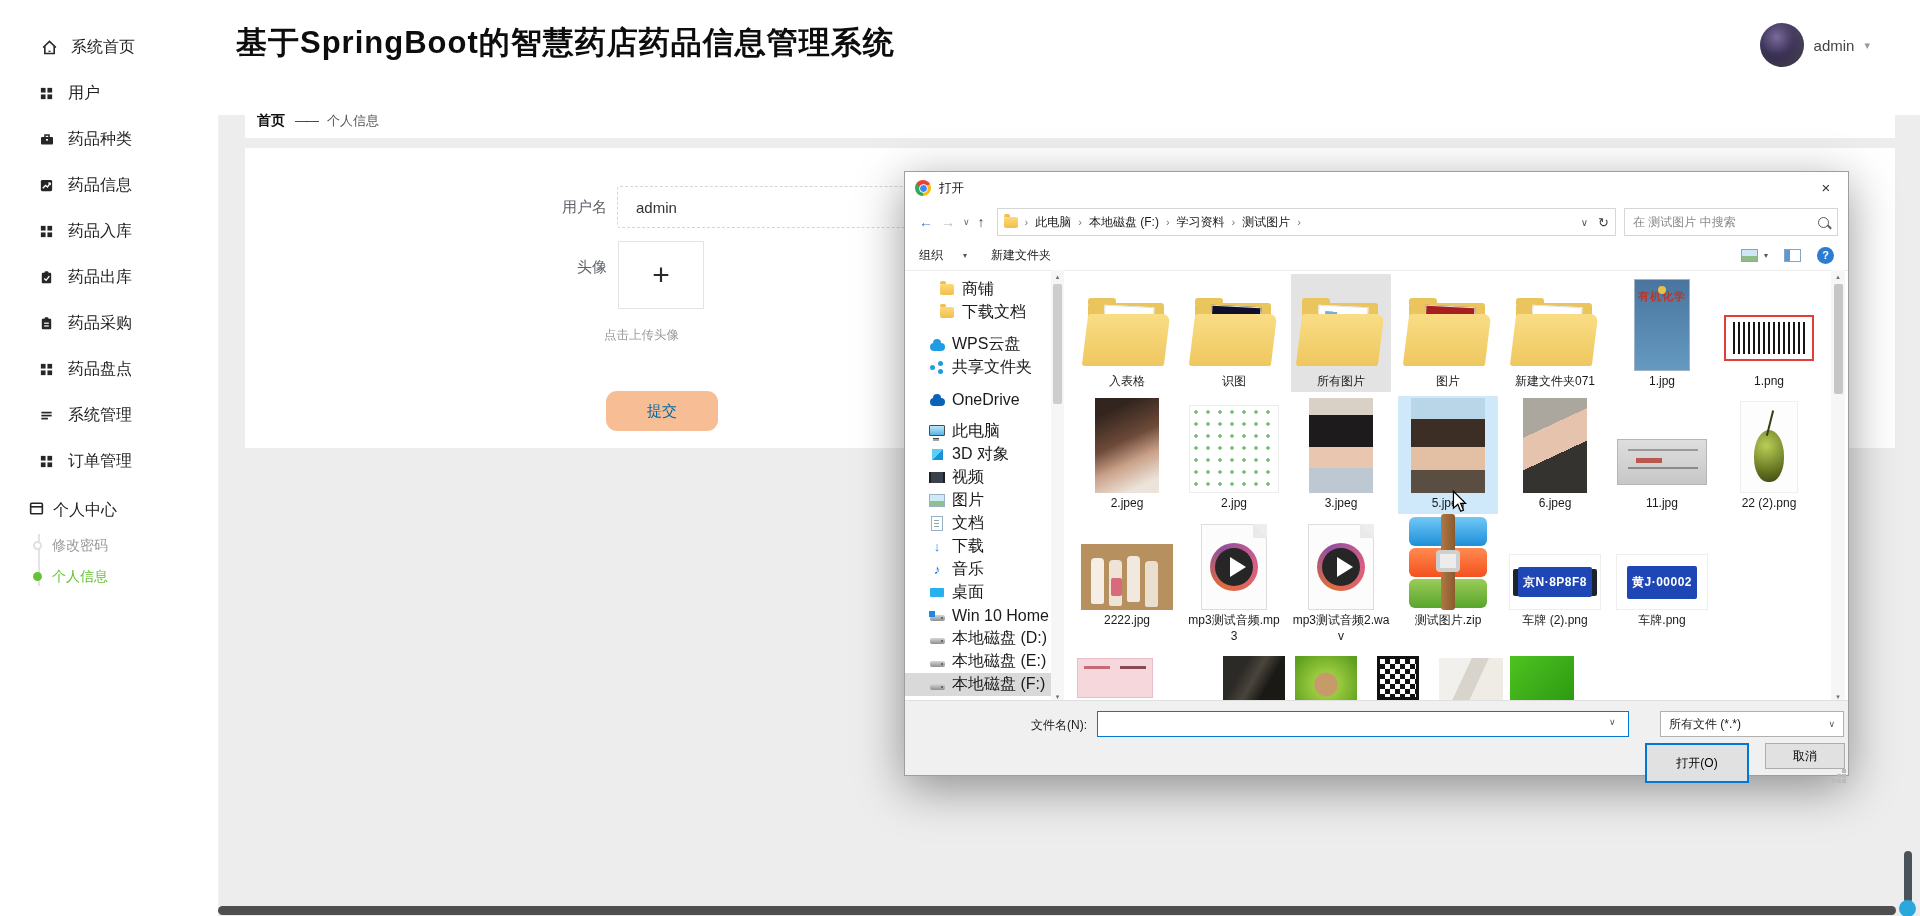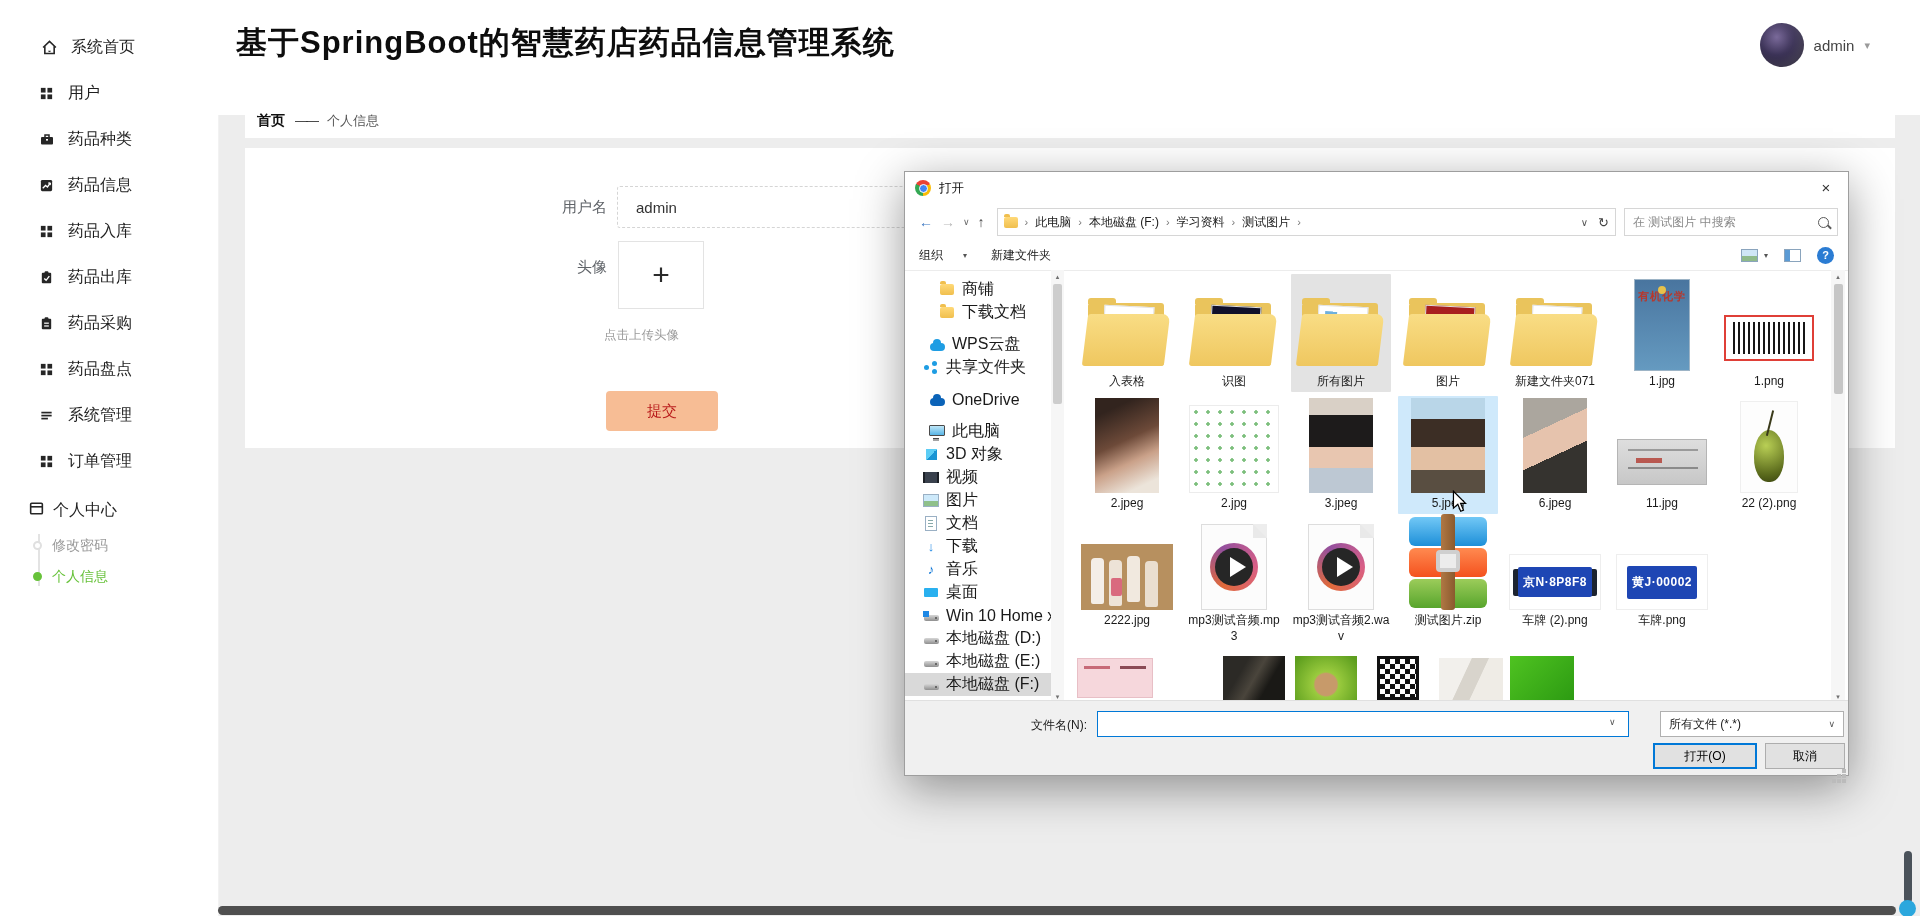--- a/index.html
+++ b/index.html
@@ -32,21 +32,21 @@
   .crumbbar{position:absolute;left:245px;top:103px;width:1650px;height:35px;background:#fff;display:flex;align-items:center;padding-left:12px;box-sizing:border-box;}
   .crumb-home{font-size:14px;font-weight:700;color:#111;}
   .crumb-sep{margin:0 10px;color:#333;font-size:13px;letter-spacing:-2px;}
   .crumb-cur{font-size:13px;color:#555;}
   .card{position:absolute;left:245px;top:148px;width:1650px;height:300px;background:#fff;}
   .flabel{position:absolute;width:90px;text-align:right;font-size:15px;color:#5f6368;}
   .uinput{position:absolute;left:372px;top:38px;width:520px;height:42px;border:1px dashed #d5d5d5;border-radius:3px;background:#fff;font-size:15px;color:#333;padding:0 0 0 18px;box-sizing:border-box;font-family:"Liberation Sans",sans-serif;}
   .upbox{position:absolute;left:373px;top:93px;width:84px;height:66px;background:#fff;border:1px solid #e3e3e3;display:flex;align-items:center;justify-content:center;cursor:pointer;}
   .upplus{font-size:30px;font-weight:300;color:#2b2b2b;line-height:1;}
   .uphint{position:absolute;left:359px;top:179px;font-size:12.5px;color:#9b9b9b;}
-  .submit{position:absolute;left:361px;top:243px;width:112px;height:40px;background:#f7bd95;border:none;border-radius:4px;color:#b91c1c;font-size:15px;cursor:pointer;font-family:"Liberation Sans",sans-serif;}
+  .submit{position:absolute;left:361px;top:243px;width:112px;height:40px;background:#f7bd95;border:none;border-radius:11px;color:#0369a1;font-size:15px;cursor:pointer;font-family:"Liberation Sans",sans-serif;}
 
   
   .dlg{position:absolute;left:904px;top:171px;width:945px;height:605px;background:#fff;border:1px solid #9e9e9e;box-shadow:0 12px 45px rgba(0,0,0,.4);font-size:12px;box-sizing:border-box;}
   .dtitle{position:absolute;left:0;top:0;right:0;height:32px;display:flex;align-items:center;padding-left:10px;}
   .chrome{position:relative;width:16px;height:16px;border-radius:50%;background:conic-gradient(from -60deg,#ea4335 0 120deg,#fbbc05 120deg 240deg,#34a853 240deg 360deg);}
   .chrome::after{content:"";position:absolute;inset:3.5px;border-radius:50%;background:#4285f4;border:1.5px solid #fff;box-sizing:border-box;}
   .dtitle-t{margin-left:8px;font-size:12.5px;color:#111;}
   .dclose{position:absolute;right:0;top:0;width:44px;height:30px;display:flex;align-items:center;justify-content:center;font-size:15px;color:#333;cursor:pointer;}
   .addr{position:absolute;left:0;top:32px;right:0;height:36px;display:flex;align-items:center;padding:0 10px;}
   .nav-a{font-size:14px;margin:0 4px;cursor:pointer;}
@@ -68,21 +68,21 @@
   .tnew{cursor:pointer;color:#1a1a1a;}
   .tcaret{font-size:8px;color:#555;}
   .tspacer{flex:1;}
   .vthumb{width:15px;height:11px;background:linear-gradient(#cfe6f5 55%,#8fba8a 55%);border:1px solid #8aa4bd;}
   .vpane{width:15px;height:11px;border:1px solid #8aa4bd;background:linear-gradient(90deg,#5b9bd5 0 5px,#fff 5px);margin-left:16px;}
   .helpc{width:17px;height:17px;border-radius:50%;background:#2b7cd3;color:#fff;font-size:11px;font-weight:700;display:flex;align-items:center;justify-content:center;margin-left:16px;}
 
   
   .tree{position:absolute;left:0;top:98px;width:146px;height:433px;overflow:hidden;padding-top:8px;box-sizing:border-box;}
   .trow{display:flex;align-items:center;gap:7px;height:23px;padding-left:24px;cursor:pointer;white-space:nowrap;}
-  .trow.lvl2{padding-left:18px;}
+  .trow.lvl2{padding-left:24px;}
   .trow.fold{padding-left:34px;}
   .trow.tsel{background:#d9d9d9;}
   .trow .tlabel{font-size:16px;color:#1a1a1a;overflow:hidden;text-overflow:clip;}
   .g9{margin-top:9px;}
   .nico{flex:0 0 16px;width:16px;height:16px;position:relative;display:flex;align-items:center;justify-content:center;}
   .i-folder{width:14px;height:11px;background:linear-gradient(#ffd978,#f0bf4e);border-radius:2px;position:relative;}
   .i-folder::before{content:"";position:absolute;top:-3px;left:0;width:6px;height:3px;background:#f0bf4e;border-radius:2px 2px 0 0;}
   .i-cloud{width:15px;height:8px;background:#1e9de3;border-radius:5px;position:relative;margin-top:4px;}
   .i-cloud::before{content:"";position:absolute;left:3px;top:-4px;width:8px;height:8px;background:#1e9de3;border-radius:50%;}
   .i-one{background:#0b63b8;}.i-one::before{background:#0b63b8;}
@@ -170,21 +170,21 @@
   .t-ceiling{width:64px;height:46px;background:linear-gradient(115deg,#f2f0ec 38%,#d8d4cc 39% 58%,#efece6 59%);}
   .t-grass{width:64px;height:46px;background:linear-gradient(135deg,#4fc321,#2c9a12);}
 
   
   .dbot{position:absolute;left:0;right:0;bottom:0;height:74px;background:#f0f0f0;border-top:1px solid #e0e0e0;}
   .fn-label{position:absolute;left:126px;top:16px;font-size:12px;color:#1a1a1a;}
   .fn-input{position:absolute;left:192px;top:10px;width:532px;height:26px;border:1px solid #0078d7;background:#fff;box-sizing:border-box;padding:0 22px 0 6px;font-size:12px;font-family:"Liberation Sans",sans-serif;}
   .fn-drop{position:absolute;left:704px;top:16px;font-size:9px;color:#555;}
   .ft-sel{position:absolute;left:755px;top:10px;width:184px;height:26px;border:1px solid #b0b0b0;background:#fff;display:flex;align-items:center;justify-content:space-between;padding:0 8px;box-sizing:border-box;cursor:pointer;}
   .ft-sel .fttext{font-size:12px;color:#1a1a1a;}
-  .btn-open{position:absolute;left:740px;top:42px;width:104px;height:26px;background:#e1e1e1;border:2px solid #0078d7;font-size:12px;cursor:pointer;font-family:"Liberation Sans",sans-serif;box-sizing:border-box;margin-left:8px;}
+  .btn-open{position:absolute;left:740px;top:42px;width:104px;height:40px;background:#e1e1e1;border:2px solid #0078d7;font-size:12px;cursor:pointer;font-family:"Liberation Sans",sans-serif;box-sizing:border-box;}
   .btn-cancel{position:absolute;left:860px;top:42px;width:80px;height:26px;background:#e1e1e1;border:1px solid #adadad;font-size:12px;cursor:pointer;font-family:"Liberation Sans",sans-serif;box-sizing:border-box;}
   .grip{position:absolute;right:2px;bottom:2px;width:4px;height:4px;background:#bbb;box-shadow:-5px 5px 0 #bbb,0 5px 0 #bbb,-10px 10px 0 #bbb,-5px 10px 0 #bbb,0 10px 0 #bbb;}
 
   
   .hbar{position:absolute;left:218px;bottom:1px;width:1678px;height:9px;background:#4f4f4f;border-radius:5px;}
   .vbar{position:absolute;right:8px;bottom:13px;width:8px;height:52px;background:#4a525a;border-radius:4px;}
   .vdot{position:absolute;right:4px;bottom:-1px;width:17px;height:17px;border-radius:50%;background:#2ba7dd;}
   .cursor{position:absolute;left:1452px;top:490px;width:15px;height:23px;}
 </style>
 </head>

